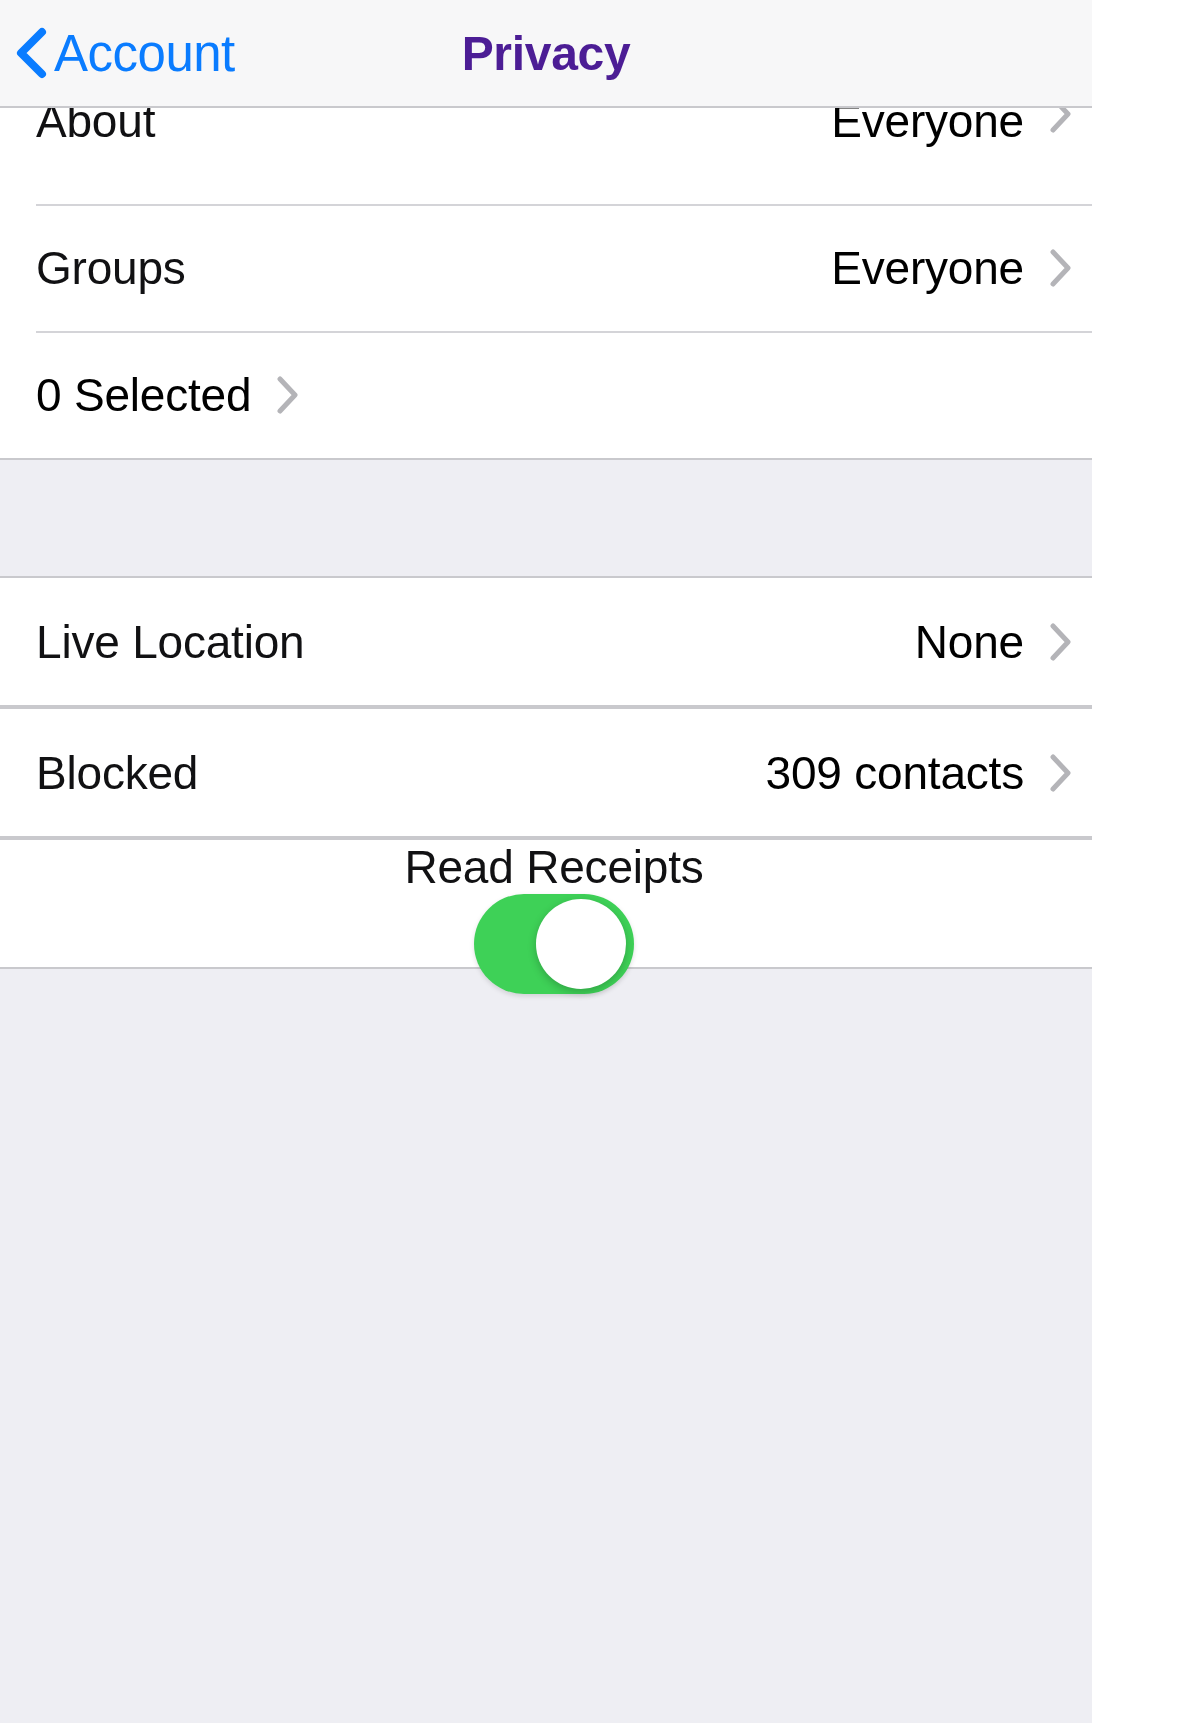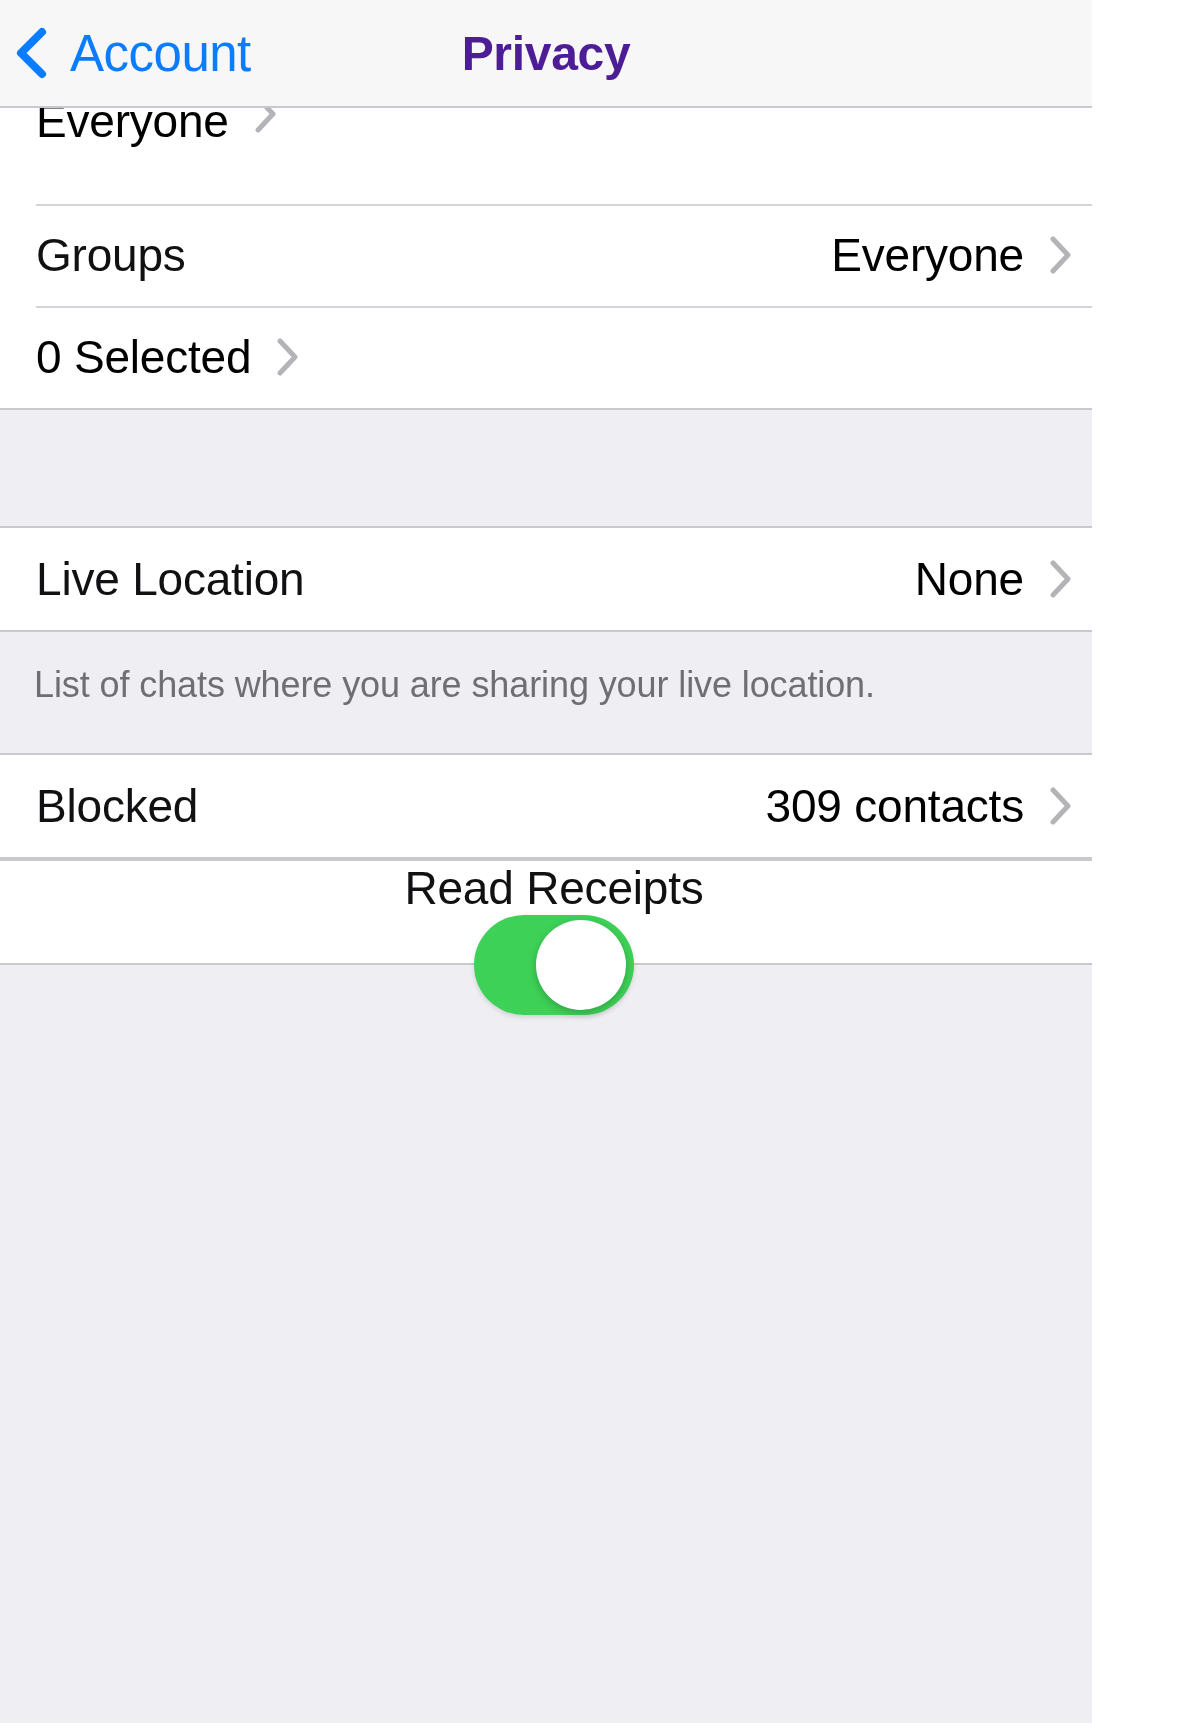--- a/index.html
+++ b/index.html
@@ -31,21 +31,21 @@
     position: relative;
     box-sizing: border-box;
   }
   .nav-back {
     position: absolute;
     left: 14px;
     top: 0;
     height: 106px;
     display: flex;
     align-items: center;
-    gap: 22px;
+    gap: 6px;
     cursor: pointer;
     padding-right: 10px;
   }
   .chev-back {
     width: 34px;
     height: 52px;
     display: block;
     flex: 0 0 auto;
   }
   .nav-back-label {
@@ -84,21 +84,21 @@
 
   .group {
     background: #ffffff;
     border-top: 2px solid #c9c9cd;
     border-bottom: 2px solid #c9c9cd;
   }
   .group.no-top-border { border-top: none; }
 
   .row {
     position: relative;
-    height: 102px;
+    height: 127px;
     display: flex;
     align-items: center;
     padding: 0 20px 0 36px;
     box-sizing: border-box;
     background: #ffffff;
     cursor: pointer;
   }
   .row.clipped-top { height: 96px; align-items: flex-start; padding-top: 0; }
   .row.clipped-top .row-label,
   .row.clipped-top .row-value,
@@ -189,20 +189,21 @@
       <span class="nav-back-label">Account</span>
     </div>
     <div class="nav-title">Privacy</div>
   </div>
 
   <div class="content">
 
     <div class="group no-top-border">
 
       <div class="row clipped-top">
+        <span class="row-label">About</span>
         <span class="row-value">Everyone</span>
         <svg class="chev-row" viewBox="0 0 22 40">
           <polyline points="3,4 18,20 3,36" fill="none" stroke="#b4b4b8" stroke-width="5" stroke-linecap="round" stroke-linejoin="round"></polyline>
         </svg>
       </div>
 
       <div class="row">
         <span class="row-label">Groups</span>
         <span class="row-value">Everyone</span>
         <svg class="chev-row" viewBox="0 0 22 40">
@@ -224,23 +225,20 @@
     <div class="group">
       <div class="row">
         <span class="row-label">Live Location</span>
         <span class="row-value">None</span>
         <svg class="chev-row" viewBox="0 0 22 40">
           <polyline points="3,4 18,20 3,36" fill="none" stroke="#b4b4b8" stroke-width="5" stroke-linecap="round" stroke-linejoin="round"></polyline>
         </svg>
       </div>
     </div>
 
-    <div class="footer">
-      <p class="footer-text">List of chats where you are sharing your live location.</p>
-    </div>
 
     <div class="group">
       <div class="row">
         <span class="row-label">Blocked</span>
         <span class="row-value">309 contacts</span>
         <svg class="chev-row" viewBox="0 0 22 40">
           <polyline points="3,4 18,20 3,36" fill="none" stroke="#b4b4b8" stroke-width="5" stroke-linecap="round" stroke-linejoin="round"></polyline>
         </svg>
       </div>
     </div>

